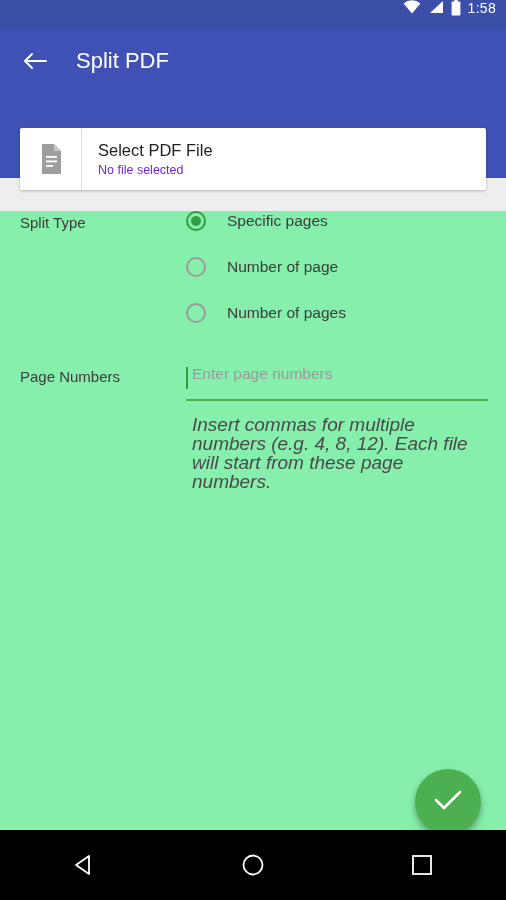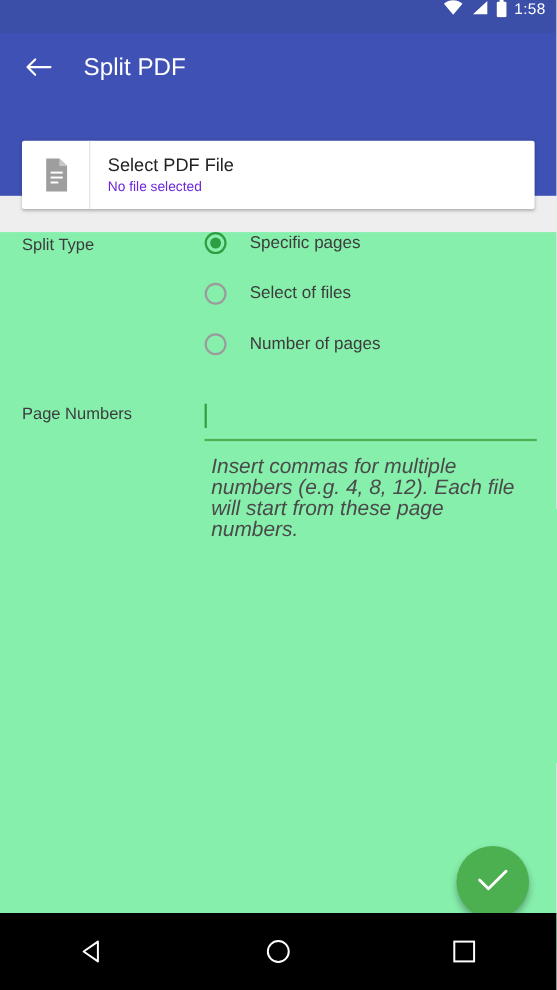--- a/index.html
+++ b/index.html
@@ -158,38 +158,39 @@
 
         <div class="radio-item">
           <span class="radio-outer checked">
             <span class="radio-dot"></span>
           </span>
           <span class="radio-label">Specific pages</span>
         </div>
 
         <div class="radio-item">
           <span class="radio-outer"></span>
-          <span class="radio-label">Select of files</span>
+          <span class="radio-label">Number of page</span>
         </div>
 
         <div class="radio-item">
           <span class="radio-outer"></span>
           <span class="radio-label">Number of pages</span>
         </div>
 
       </div>
     </div>
 
     <div class="pagenum-row">
       <div class="label-col">
         <span class="field-label">Page Numbers</span>
       </div>
       <div class="input-col">
         <div class="text-input-wrap">
           <span class="caret"></span>
+          <input class="text-input" type="text" value="" placeholder="Enter page numbers" style="">
         </div>
         <div class="underline"></div>
         <div class="helper">Insert commas for multiple numbers (e.g. 4, 8, 12). Each file will start from these page numbers.</div>
       </div>
     </div>
 
     <div class="fab">
       <span>
         <svg width="30" height="24" viewBox="0 0 30 24">
           <path d="M3 12 L11 20 L27 4" stroke="#ffffff" stroke-width="2.6" fill="none" stroke-linecap="round" stroke-linejoin="round"></path>

